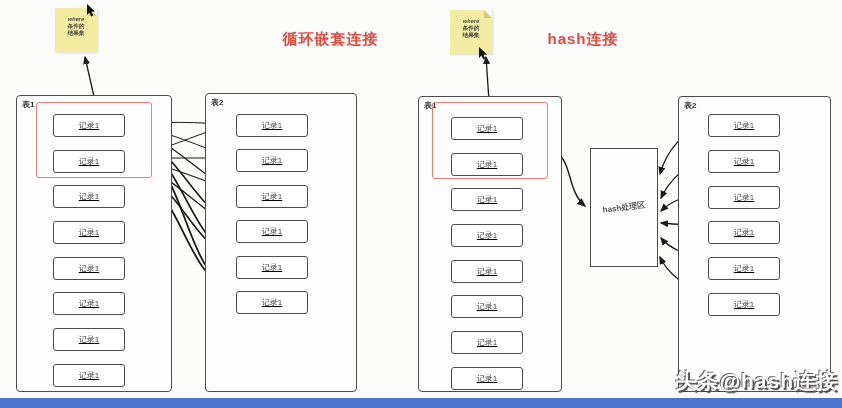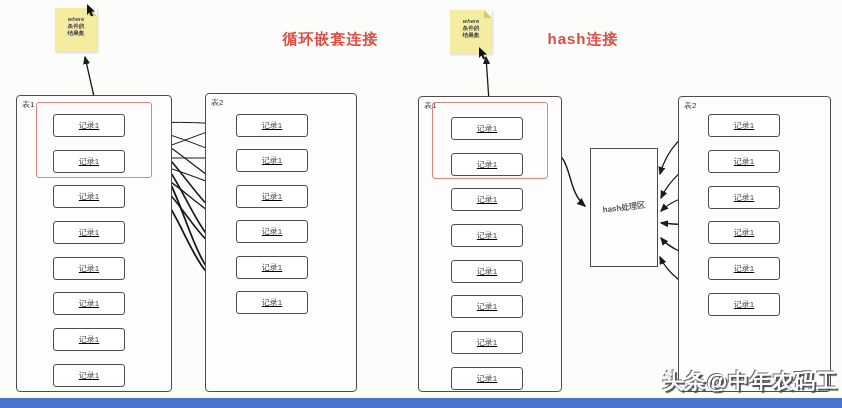--- a/index.html
+++ b/index.html
@@ -3,21 +3,21 @@
 <meta charset="utf-8">
 <style>
   html,body{margin:0;padding:0;background:#e9e9e9;}
   .canvas{
     position:relative;width:842px;height:408px;overflow:hidden;
     background:#fcfcfb;font-family:"Liberation Sans","DejaVu Sans",sans-serif;
   }
   .arrows{position:absolute;left:0;top:0;pointer-events:none;}
   
   .tbox{position:absolute;border:1.6px solid #4c4c4c;border-radius:4px;background:#fdfdfd;}
-  .tlabel{position:absolute;left:5px;top:3px;font-size:8px;color:#333;font-weight:normal;}
+  .tlabel{position:absolute;left:5px;top:3px;font-size:8px;color:#333;font-weight:bold;}
   .rows{position:absolute;display:flex;flex-direction:column;text-decoration:underline;}
   .row{
     width:70px;height:21px;border:1.3px solid #4c4c4c;border-radius:3px;background:#fff;
     display:flex;align-items:center;justify-content:center;
     font-size:8px;color:#444;
   }
   .redrect{position:absolute;border:1.6px solid #e4837b;border-radius:3px;}
   
   .note{position:absolute;width:42px;height:44px;background:#f4eda1;box-shadow:1px 1px 2px rgba(0,0,0,.15);}
   .note .fold{position:absolute;right:0;top:0;width:0;height:0;
@@ -161,16 +161,16 @@
   </div>
   <div class="rows" style="left:708px;top:114px;gap:12.8px;">
       <div class="row">记录1</div>
       <div class="row">记录1</div>
       <div class="row">记录1</div>
       <div class="row">记录1</div>
       <div class="row">记录1</div>
       <div class="row">记录1</div>
     </div>
 
-  <div class="watermark">头条@中年农码工</div>
+  <div class="watermark">头条@hash连接</div>
   <div class="bottombar" style="background: rgb(74, 116, 208);"></div>
 
 </div>
 
 </body></html>

